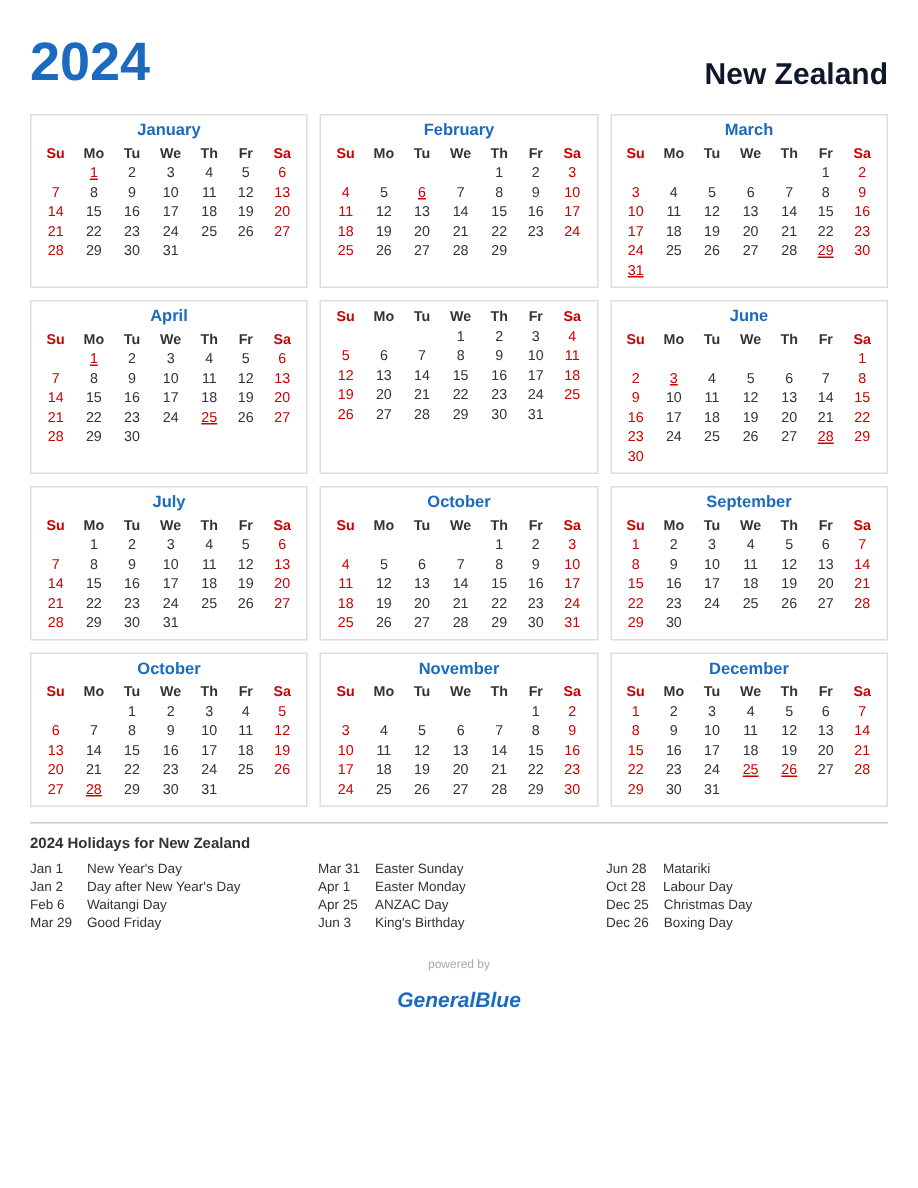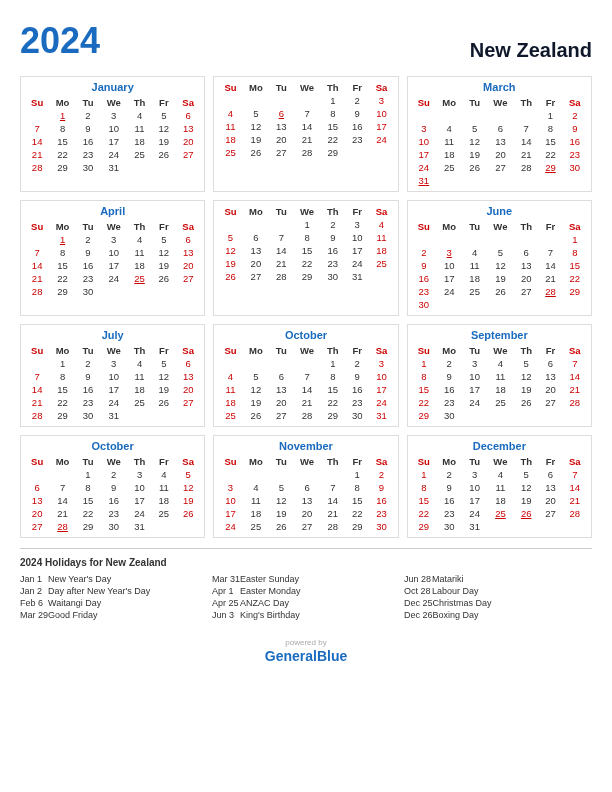--- a/index.html
+++ b/index.html
@@ -82,21 +82,21 @@
       color: #333;
       margin-bottom: 6px;
     }
     .holidays-columns {
       display: grid;
       grid-template-columns: 1fr 1fr 1fr;
       gap: 4px;
     }
     .holiday-item {
       display: flex;
-      gap: 0;
+      gap: 10px;
       font-size: 9px;
       color: #333;
       margin-bottom: 2px;
     }
     .holiday-date {
       min-width: 28px;
       font-weight: normal;
     }
     .holiday-name {
       color: #333;
@@ -104,28 +104,29 @@
     .footer {
       margin-top: 16px;
       text-align: center;
       font-size: 9px;
       color: #999;
     }
     .footer-brand {
       font-size: 14px;
       font-weight: bold;
       color: #333;
+      font-style: italic;
     }
     .footer-brand span {
       color: #1a6bbf;
     }
     .footer-powered {
       font-size: 8px;
       color: #aaa;
-      margin-bottom: 1px;
+      margin-bottom: 11px;
     }
   </style>
 </head>
 <body>
 
 <div class="header">
   <div class="year">2024</div>
   <div class="country">New Zealand</div>
 </div>
 
@@ -187,20 +188,21 @@
             <td>30</td>
             <td>31</td>
             <td></td>
             <td></td>
             <td class="sat"></td>
           </tr>
         </tbody>
       </table>
     </div>
     <div class="month-block">
+      <div class="month-title">February</div>
       <table class="cal-table">
         <thead>
           <tr>
             <th class="sun">Su</th>
             <th>Mo</th>
             <th>Tu</th>
             <th>We</th>
             <th>Th</th>
             <th>Fr</th>
             <th class="sat">Sa</th>

